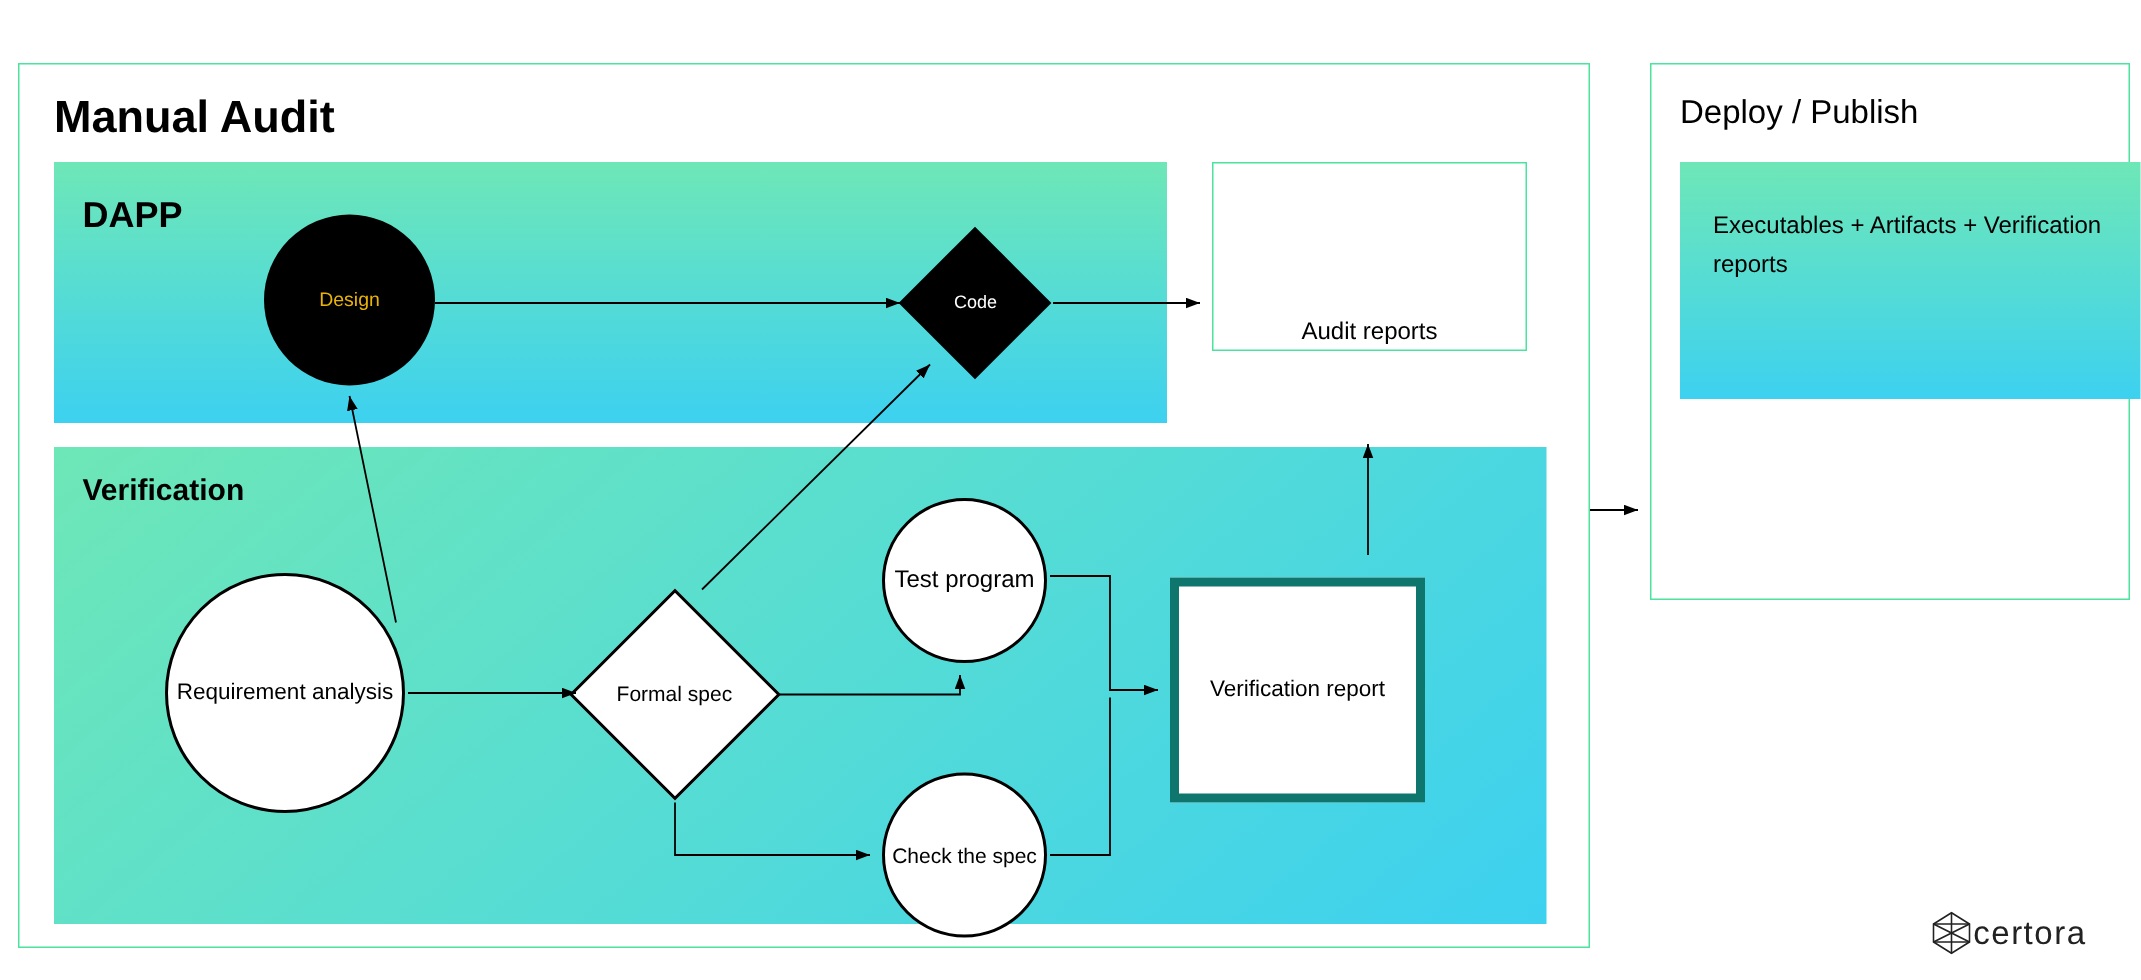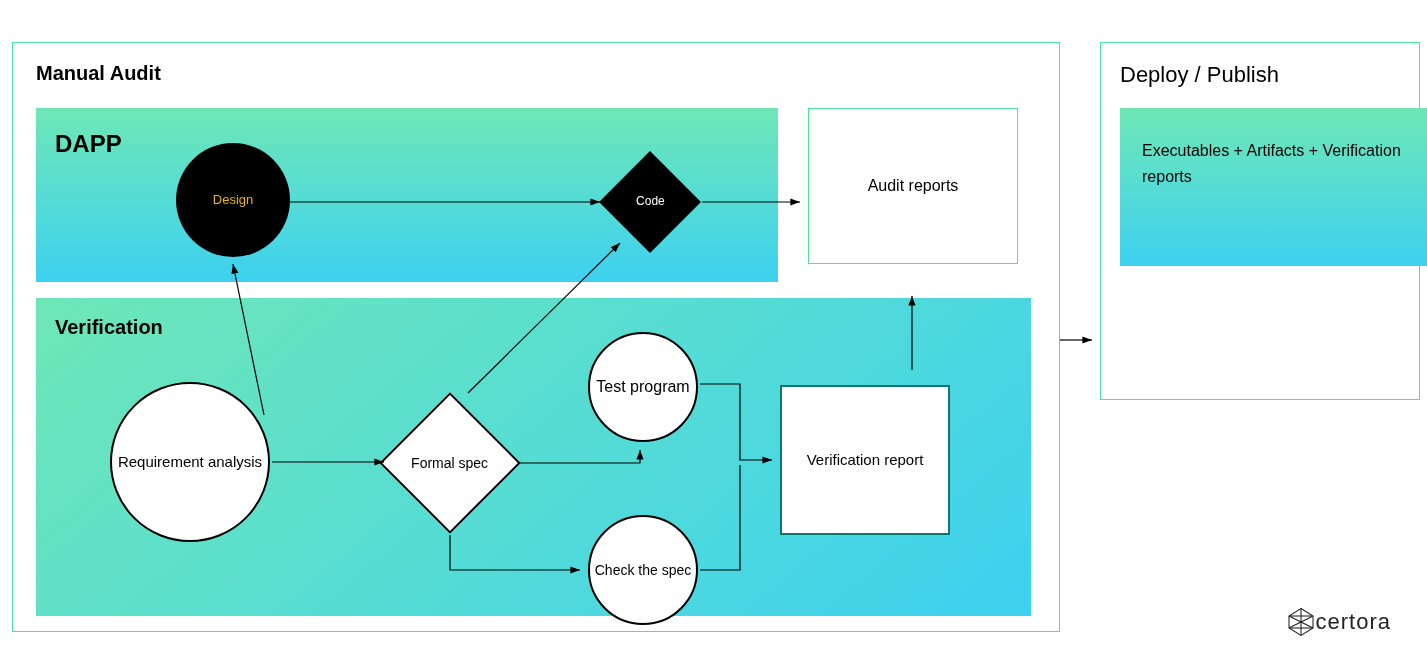--- a/index.html
+++ b/index.html
@@ -15,21 +15,21 @@
     position: absolute;
     left: 12px;
     top: 42px;
     width: 1048px;
     height: 590px;
     border: 1px solid #4be39e;
   }
   .manual-audit-title {
     position: absolute;
     left: 36px; top: 62px;
-    font-size: 20px; font-weight: 700;
+    font-size: 30px; font-weight: 700;
   }
   .dapp-band {
     position: absolute;
     left: 36px; top: 108px;
     width: 742px; height: 174px;
     background: linear-gradient(180deg, #6ee7b7 0%, #3dd1f0 100%);
   }
   .dapp-title {
     position: absolute;
     left: 55px; top: 130px;
@@ -68,25 +68,25 @@
 
   
   .node { position: absolute; display:flex; align-items:center; justify-content:center; text-align:center; font-size:14px; line-height:1.3; }
   .circle-black { background:#000; color:#eab308; border-radius:50%; }
   .circle-white { background:#fff; color:#000; border:2px solid #000; border-radius:50%; }
   .diamond-black { background:#000; color:#fff; transform:rotate(45deg); }
   .diamond-black span { transform:rotate(-45deg); display:block; }
   .diamond-white { background:#fff; border:2px solid #000; transform:rotate(45deg); }
   .diamond-white span { transform:rotate(-45deg); display:block; }
   .rect-white { background:#fff; border:1px solid #4be39e; }
-  .rect-white2 { background:#fff; border:2px solid #0f766e; }
+  .rect-white2 { background:#fff; border:6px solid #0f766e; }
 
   #design { left:176px; top:143px; width:114px; height:114px; font-size:13px; }
   #code   { left:614px; top:166px; width:72px; height:72px; font-size:12px; }
-  #audit  { left:808px; top:108px; width:210px; height:156px; font-size:16px; }
+  #audit  { left:808px; top:108px; width:210px; height:126px; font-size:16px;align-items:flex-end; }
   #req    { left:110px; top:382px; width:160px; height:160px; font-size:15px; }
   #spec   { left:400px; top:413px; width:100px; height:100px; font-size:14px; }
   #test   { left:588px; top:332px; width:110px; height:110px; font-size:16px; }
   #check  { left:588px; top:515px; width:110px; height:110px; font-size:14px; }
   #vreport{ left:780px; top:385px; width:170px; height:150px; font-size:15px; }
 
   
   .logo-wrap { position:absolute; right:36px; bottom:16px; display:flex; align-items:center; gap:0; }
   .logo-text { font-size:22px; letter-spacing:1px; font-weight:400; color:#222; }
   svg.arrows { position:absolute; left:0; top:0; pointer-events:none; }

